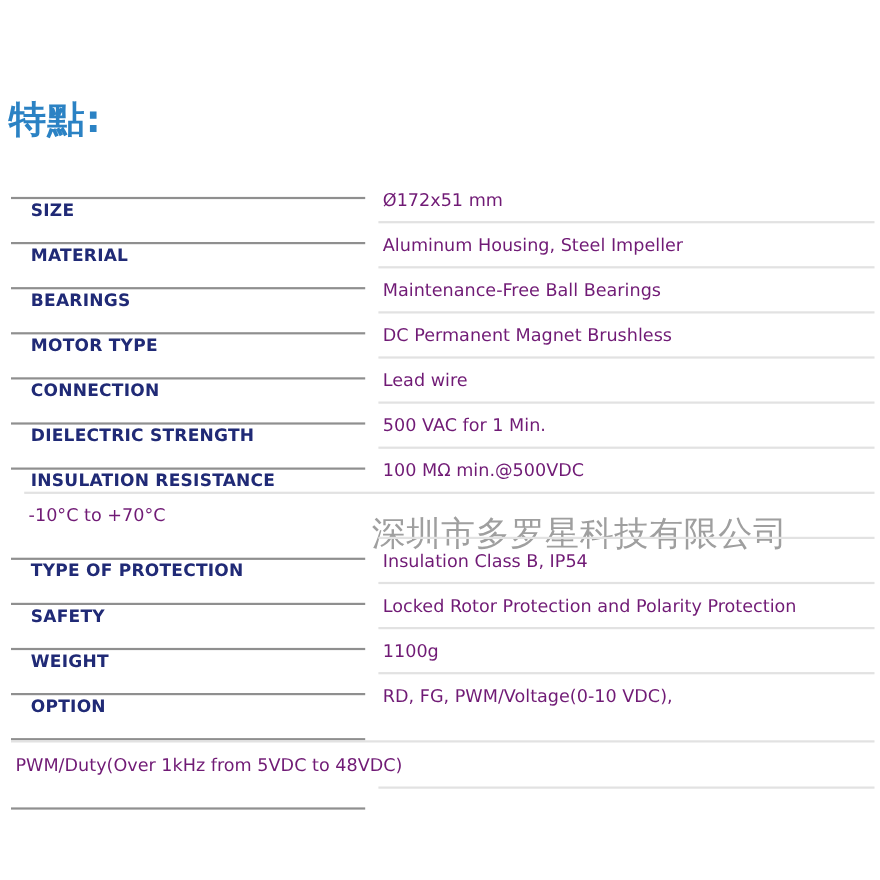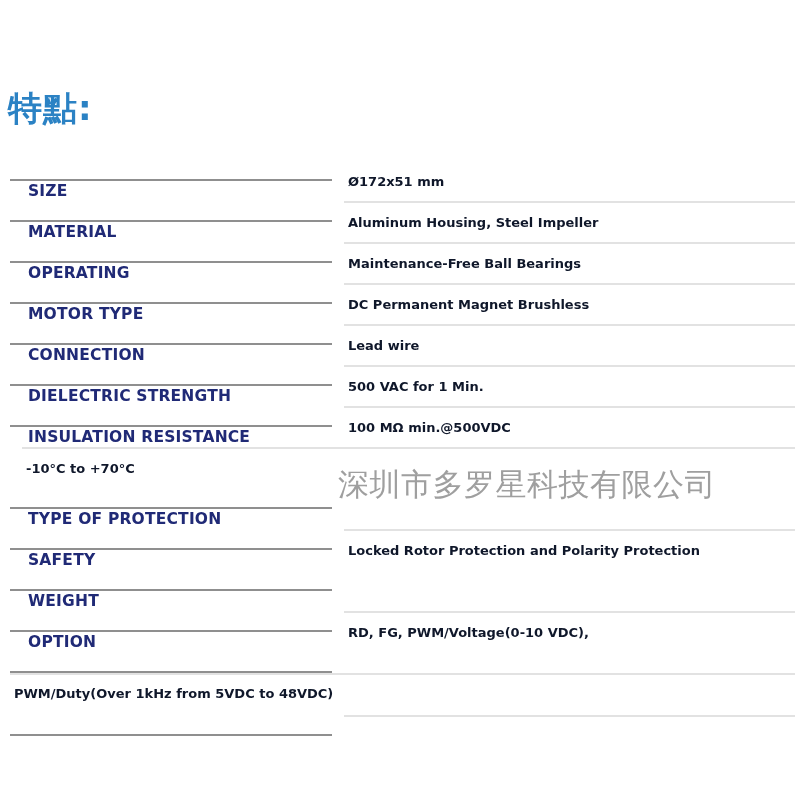--- a/index.html
+++ b/index.html
@@ -53,23 +53,22 @@
     letter-spacing: 0.2px;
     margin-top: 19px;
   }
   .cell-gap { width: 12px; }
   .cell-value {
     flex: 1;
     border-top: 2px solid #e2e2e2;
     display: flex;
     align-items: center;
     padding-left: 4px;
-    font-size: 13px;
-    color: #0f172a;
-    font-weight: bold;
+    font-size: 16px;
+    color: #701a75;
   }
   
   .row:first-child .cell-value { border-top: 2px solid transparent; }
   
   .row-tall .cell-value { align-items: flex-start; padding-top: 11px; }
   
   .row-closing { min-height: 0; height: 2px; }
   .row-closing .cell-label, .row-closing .cell-value { padding: 0; }
 </style>
 </head>
@@ -89,21 +88,21 @@
       <div class="cell-value">Ø172x51 mm</div>
     </div>
 
     <div class="row">
       <div class="cell-label">MATERIAL</div>
       <div class="cell-gap"></div>
       <div class="cell-value">Aluminum Housing, Steel Impeller</div>
     </div>
 
     <div class="row">
-      <div class="cell-label">OPERATING</div>
+      <div class="cell-label">BEARINGS</div>
       <div class="cell-gap"></div>
       <div class="cell-value">Maintenance-Free Ball Bearings</div>
     </div>
 
     <div class="row">
       <div class="cell-label">MOTOR TYPE</div>
       <div class="cell-gap"></div>
       <div class="cell-value">DC Permanent Magnet Brushless</div>
     </div>
 
@@ -126,31 +125,33 @@
     </div>
 
     <div class="row">
       <div class="cell-gap"></div>
       <div class="cell-value">-10°C to +70°C</div>
     </div>
 
     <div class="row">
       <div class="cell-label">TYPE OF PROTECTION</div>
       <div class="cell-gap"></div>
+      <div class="cell-value">Insulation Class B, IP54</div>
     </div>
 
     <div class="row">
       <div class="cell-label">SAFETY</div>
       <div class="cell-gap"></div>
       <div class="cell-value">Locked Rotor Protection and Polarity Protection</div>
     </div>
 
     <div class="row">
       <div class="cell-label">WEIGHT</div>
       <div class="cell-gap"></div>
+      <div class="cell-value">1100g</div>
     </div>
 
     <div class="row">
       <div class="cell-label">OPTION</div>
       <div class="cell-gap"></div>
       <div class="cell-value">RD, FG, PWM/Voltage(0-10 VDC),</div>
     </div>
 
     <div class="row row-tall">
       <div class="cell-label"></div>

